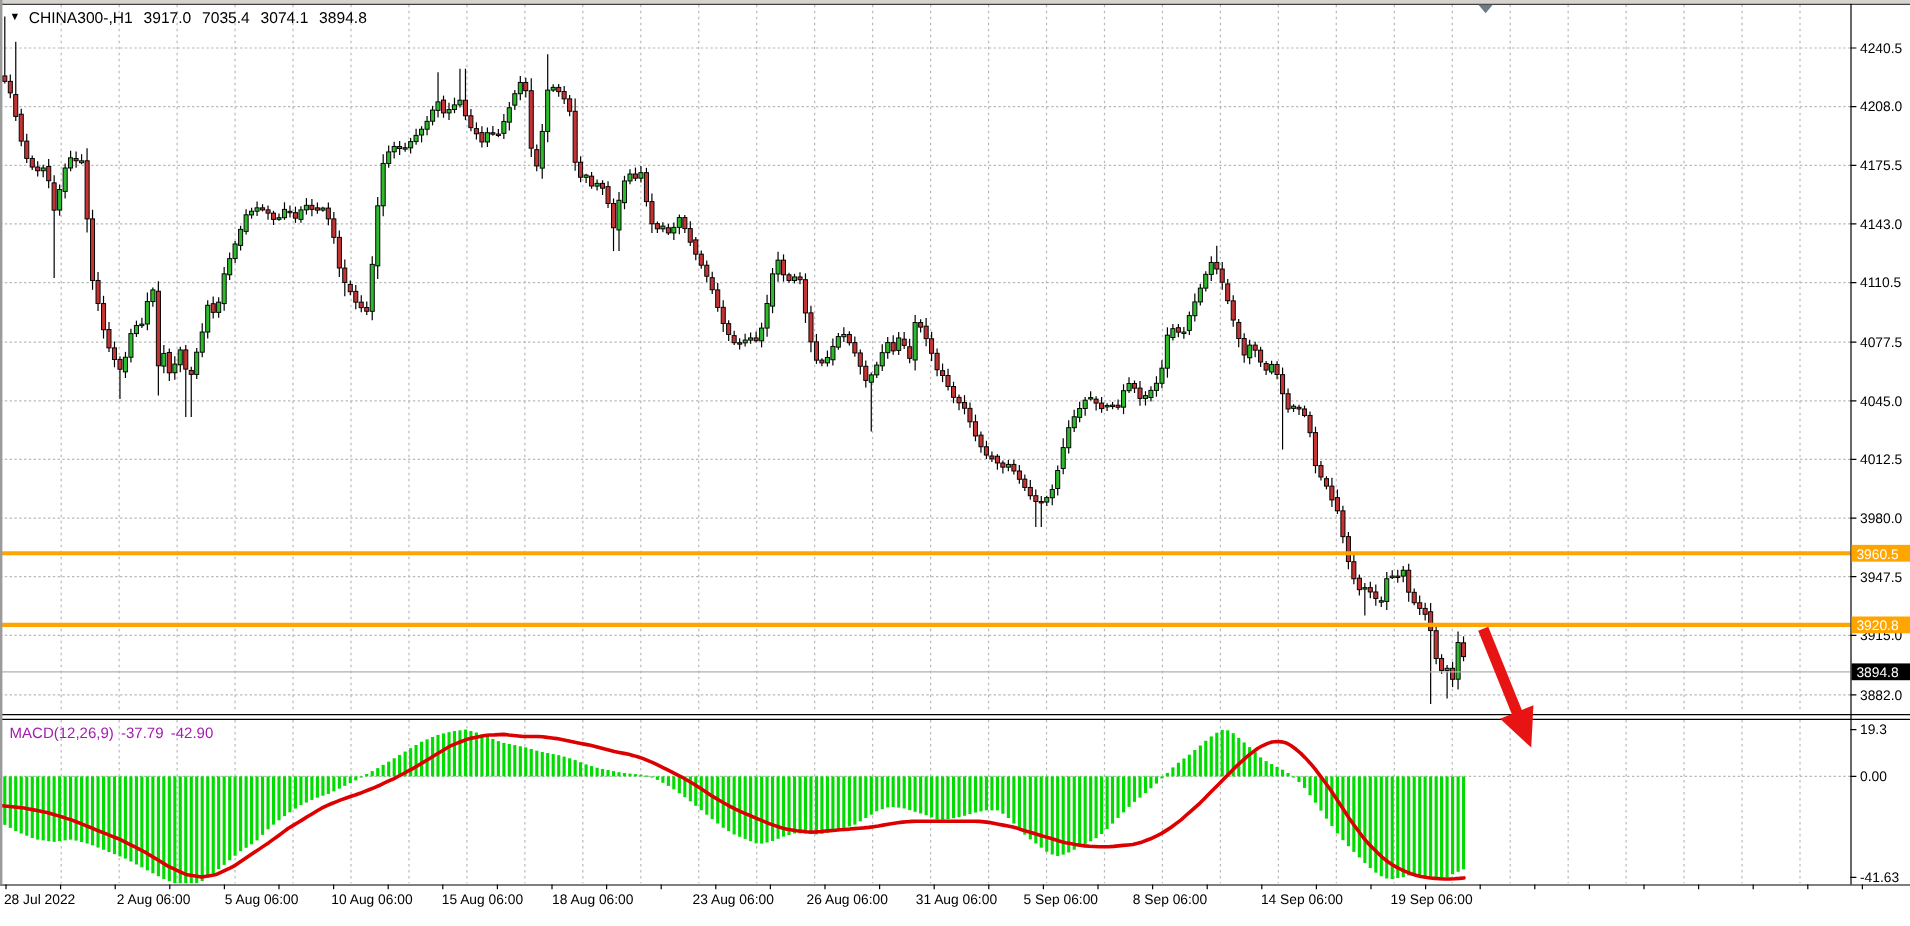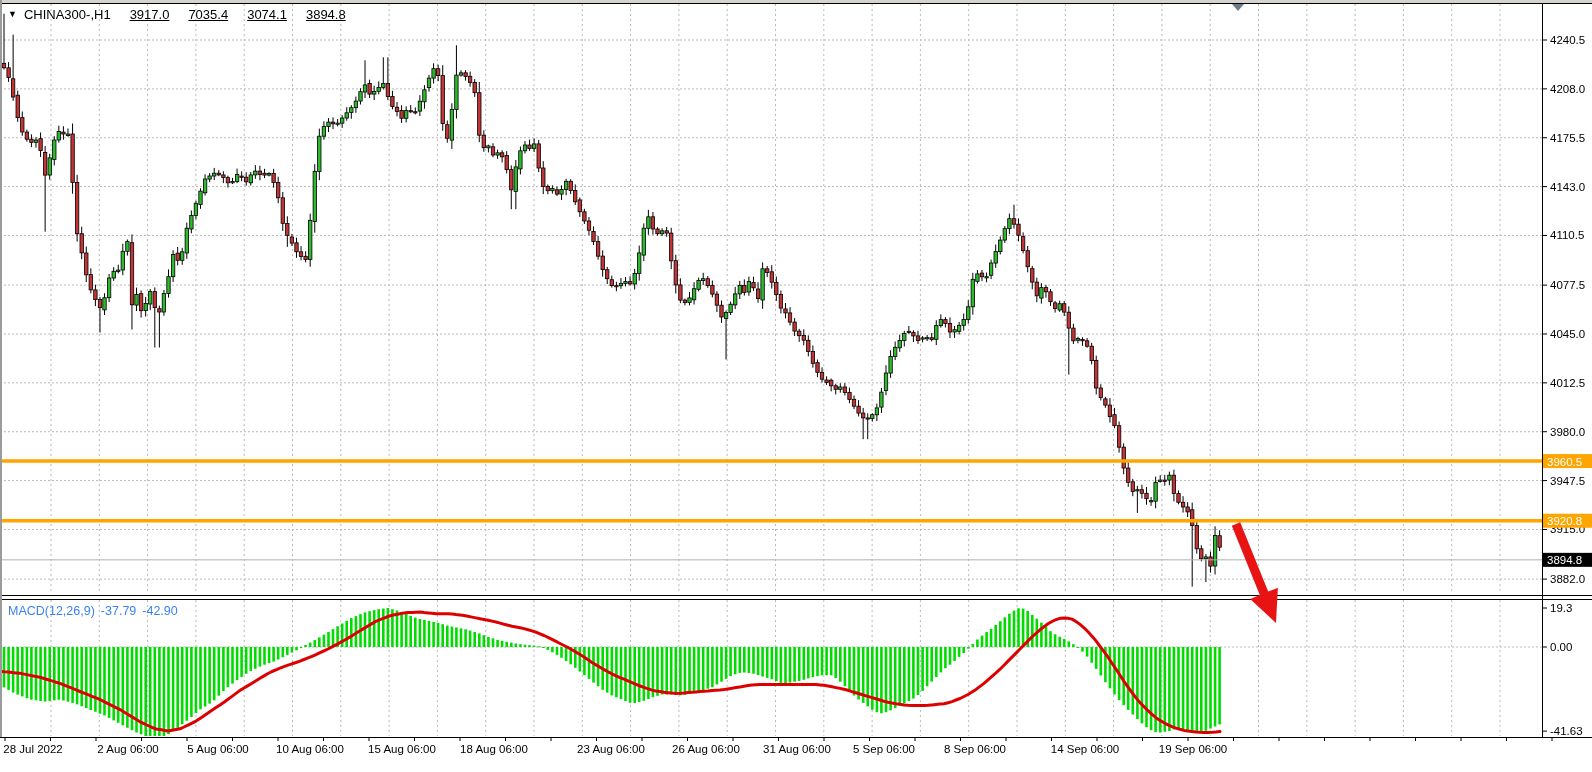--- a/index.html
+++ b/index.html
@@ -4,23 +4,23 @@
 <style>
   html,body{margin:0;padding:0;background:#fff;}
   .screen{position:relative;width:1592px;height:772px;background:#ffffff;overflow:hidden;
           font-family:"Liberation Sans",sans-serif;}
   .frame-top{position:absolute;left:0;top:0;width:1592px;height:3px;background:#d6d3ce;}
   .frame-left{position:absolute;left:0;top:0;width:2px;height:737px;background:#9b9b9b;}
   svg{position:absolute;left:0;top:0;}
   .symbol-bar{position:absolute;left:8px;top:7px;display:flex;align-items:center;
               font-size:13px;color:#000;white-space:pre;}
   .symbol-bar .tri{font-size:9px;margin-right:7px;line-height:13px;}
-  .symbol-bar .num{margin-left:19px;text-decoration:underline;}
+  .symbol-bar .num{margin-left:9px;}
   .macd-bar{position:absolute;left:8px;top:604px;display:flex;align-items:center;
-            font-size:12.5px;color:#3b82f6;white-space:pre;}
+            font-size:12.5px;color:#a21caf;white-space:pre;}
   .macd-bar .num{margin-left:6px;text-align:center;}
   text{font-family:"Liberation Sans",sans-serif;}
 </style>
 </head>
 <body>
 
 <div class="screen">
   <svg id="cv" width="1592" height="772" viewBox="0 0 1592 772">
       <rect x="0" y="0" width="1592" height="772" fill="#ffffff"></rect>
       <line x1="0" y1="40" x2="1542" y2="40" stroke="#b9b9b9" stroke-width="1" stroke-dasharray="2,2"></line>

